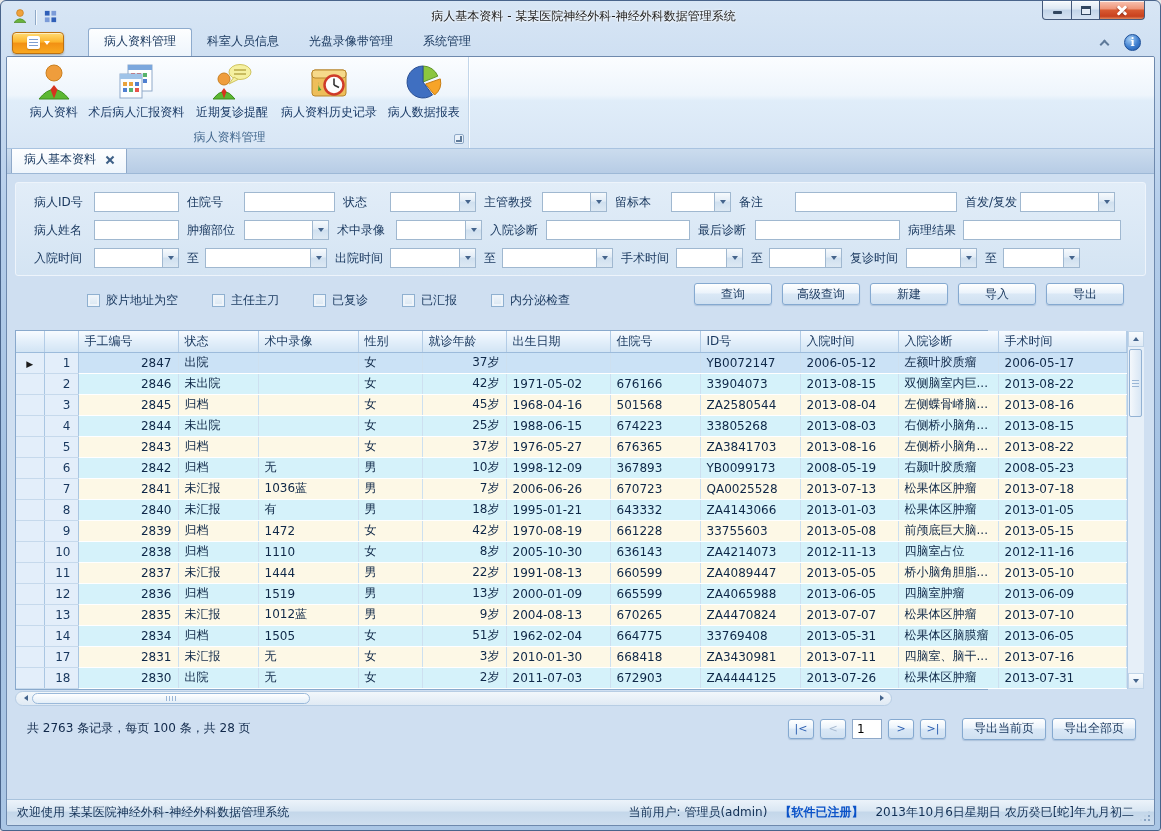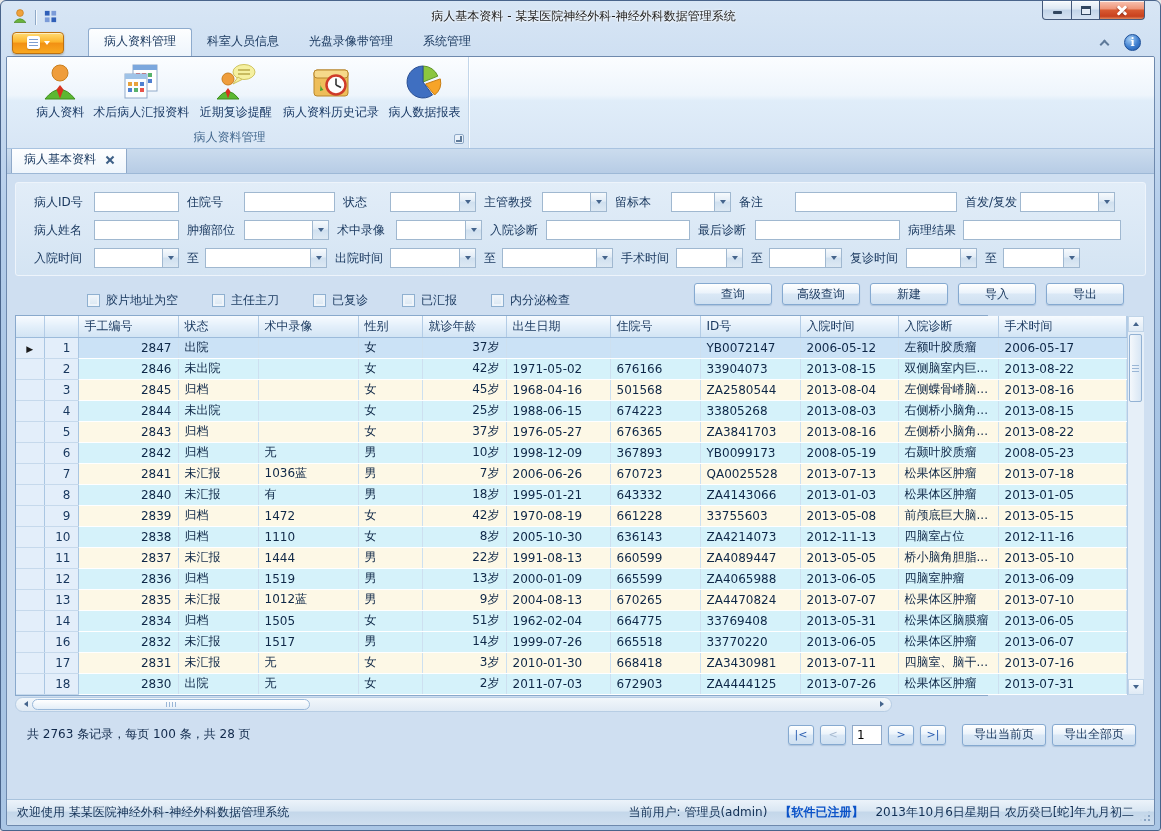--- a/index.html
+++ b/index.html
@@ -42,21 +42,21 @@
   .info-btn{width:17px;height:17px;border-radius:50%;border:1px solid #1c4f98;color:#fff;font-weight:bold;font-size:11px;line-height:15px;text-align:center;
     font-family:"DejaVu Serif","Liberation Serif",serif;background:radial-gradient(circle at 35% 28%,#a8d0f5,#3f7fd0 55%,#1d55a4);}
 
   
   .app-body{flex:1;display:flex;flex-direction:column;border:1px solid #6e89ad;border-radius:2px;background:#cfdff1;overflow:hidden;}
 
   
   .ribbon-body{height:92px;flex:none;position:relative;border-bottom:1px solid #a9c3e0;
     background:linear-gradient(180deg,#fbfdff,#eef5fc 42%,#e0edf9 48%,#d8e6f5);}
   .ribbon-group{width:462px;height:100%;position:relative;border-right:1px solid #c3d6ea;box-shadow:1px 0 0 rgba(255,255,255,.85);}
-  .rbuttons{display:flex;padding:3px 2px 0 23px;}
+  .rbuttons{display:flex;padding:3px 2px 0 16px;}
   .ribbon-btn{display:flex;flex-direction:column;align-items:center;height:68px;padding-top:1px;border-radius:3px;}
   .ricon{height:42px;display:flex;align-items:center;justify-content:center;}
   .ricon svg{width:40px;height:40px;}
   .rlabel{margin-top:1px;color:#1a3a66;white-space:nowrap;}
   .rgroup-caption{position:absolute;bottom:2px;left:0;right:16px;text-align:center;color:#44698f;}
   .dialog-launcher{position:absolute;right:4px;bottom:4px;width:10px;height:10px;border:1px solid #8fa9c7;border-radius:2px;background:#e9f1fa;}
   .dialog-launcher::after{content:"";position:absolute;right:1px;bottom:1px;width:4px;height:4px;border-right:2px solid #5f7a99;border-bottom:2px solid #5f7a99;}
 
   
   .docstrip{height:25px;flex:none;background:linear-gradient(#cbdcee,#b7cce5);border-bottom:1px solid #9db8d6;display:flex;align-items:flex-end;padding:0 0 0 4px;}
@@ -82,21 +82,21 @@
   .checks{display:flex;margin-left:72px;margin-top:13px;}
   .cbitem{display:flex;align-items:center;gap:6px;margin-right:34px;}
   .cbox{width:13px;height:13px;border:1px solid #8fb0d0;background:linear-gradient(#f0f6fb,#d9e6f2);box-shadow:inset 0 0 0 2px #eef4fa;}
   .cblabel{color:#17365d;}
   .actions{margin-left:auto;display:flex;gap:10px;padding-right:22px;}
   .btn{min-width:78px;height:22px;padding:0 10px;border:1px solid #85a9d0;border-radius:3px;color:#17365d;
     background:linear-gradient(#ffffff,#ebf3fb 45%,#dae8f6 50%,#cfe0f1);display:flex;align-items:center;justify-content:center;
     box-shadow:0 1px 1px rgba(110,140,180,.35);white-space:nowrap;}
 
   
-  .gridwrap{flex:none;margin-top:9px;display:flex;border:1px solid #89a9cc;background:#fff;width:973px;}
+  .gridwrap{flex:none;margin-top:24px;display:flex;border:1px solid #89a9cc;background:#fff;width:973px;}
   table{border-collapse:collapse;table-layout:fixed;width:1110px;font-size:12px;}
   th{height:21px;background:linear-gradient(#f8fbff,#e3effa 50%,#d2e4f4);border-right:1px solid #b3cce6;border-bottom:1px solid #9cbbdb;
     color:#17365d;font-weight:normal;text-align:left;padding:0 6px;white-space:nowrap;overflow:hidden;}
   td{height:21px;padding:0 6px;border-right:1px solid #cde0f0;border-bottom:1px solid #fff;color:#0e2747;white-space:nowrap;overflow:hidden;}
   td.sel,td.num{background:#e3eefa;border-right:1px solid #aac6e2;border-bottom:1px solid #c6d9ec;}
   td.num{text-align:right;padding-right:7px;color:#17365d;}
   td.sel{text-align:center;padding:0;}
   tr.cyan td.data{background:#d5f2fa;}
   tr.cream td.data{background:#fdf8e6;}
   tr.selrow td.data{background:#cbe2f6;}
@@ -679,35 +679,20 @@
                 <td class="data">1505</td>
                 <td class="data">女</td>
                 <td class="data r">51岁</td>
                 <td class="data">1962-02-04</td>
                 <td class="data">664775</td>
                 <td class="data">33769408</td>
                 <td class="data">2013-05-31</td>
                 <td class="data">松果体区脑膜瘤</td>
                 <td class="data">2013-06-05</td>
               </tr>
-              <tr class="cyan">
-                <td class="sel"></td>
-                <td class="num">16</td>
-                <td class="data r">2832</td>
-                <td class="data">未汇报</td>
-                <td class="data">1517</td>
-                <td class="data">男</td>
-                <td class="data r">14岁</td>
-                <td class="data">1999-07-26</td>
-                <td class="data">665518</td>
-                <td class="data">33770220</td>
-                <td class="data">2013-06-05</td>
-                <td class="data">松果体区肿瘤</td>
-                <td class="data">2013-06-07</td>
-              </tr>
               <tr class="cream">
                 <td class="sel"></td>
                 <td class="num">17</td>
                 <td class="data r">2831</td>
                 <td class="data">未汇报</td>
                 <td class="data">无</td>
                 <td class="data">女</td>
                 <td class="data r">3岁</td>
                 <td class="data">2010-01-30</td>
                 <td class="data">668418</td>

